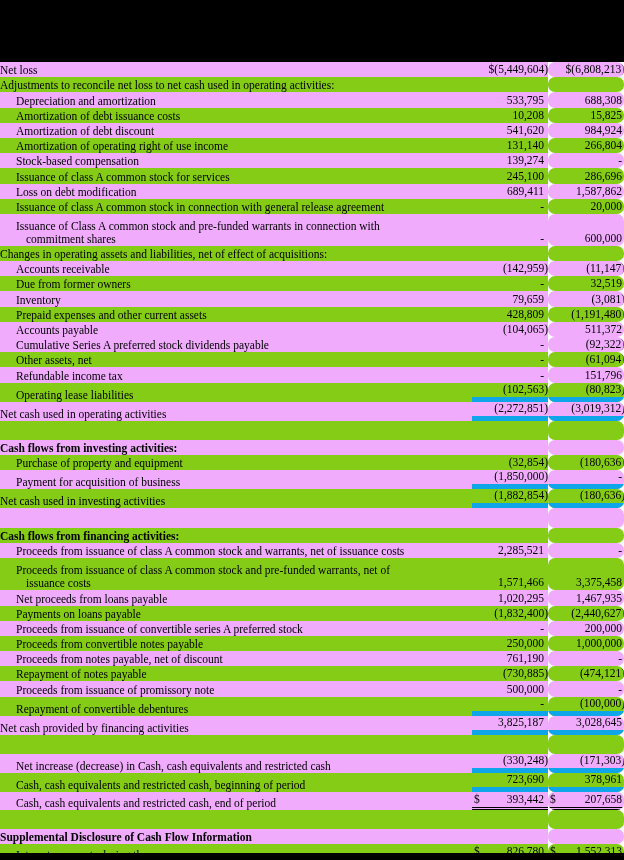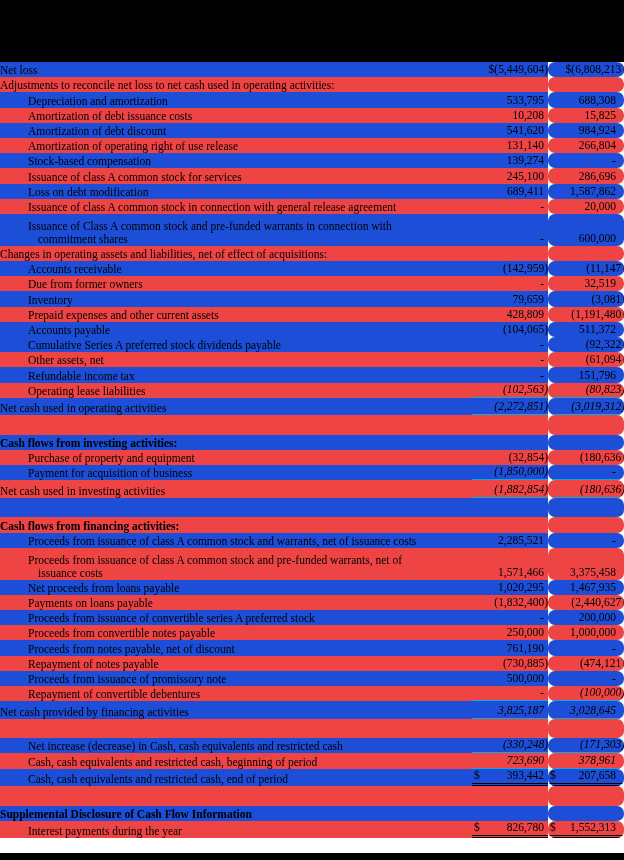--- a/index.html
+++ b/index.html
@@ -15,41 +15,41 @@
 
   table.cf {
     width:624px; border-collapse:collapse; table-layout:fixed;
     font-size:11.5px; line-height:13px;
   }
   table.cf td { padding:0; vertical-align:bottom; overflow:hidden; }
   tr { height:15.2px; }
   tr.tot { height:17.5px; }
   tr.blank { height:19.5px; }
   tr.dbl { height:32px; }
-  tr.b { background:#1d4ed8; }
-  tr.w { background:#ef4444; }
+  tr.b { background:#f0abfc; }
+  tr.w { background:#84cc16; }
 
   td.lab { padding-left:2px; white-space:nowrap; }
-  td.lab.ind1 { padding-left:28px; }
+  td.lab.ind1 { padding-left:16px; }
   td.lab .line2 { padding-left:10px; }
   td.lab.boldrow { font-weight:bold; }
 
   td.val { width:70px; padding-left:6px; }
   td.val .vw {
     display:flex; justify-content:flex-end; align-items:baseline;
     padding-bottom:1px;
   }
   td.val .vw.withcur { justify-content:space-between; }
   td.val .vw .num { padding-right:4px; white-space:nowrap; }
   td.val .vw .num.neg { padding-right:0; }
-  td.val.ul1 .vw { border-bottom:1px solid #0ea5e9;font-style:italic; }
+  td.val.ul1 .vw { border-bottom:5px solid #0ea5e9; }
   td.val.ul2 .vw { border-bottom:3px double #000; }
   td.val .cur { padding-left:2px; }
   td.val.last { width:72px;border-radius:7px; }
-  td.val.last .vw .num { padding-right:8px; }
+  td.val.last .vw .num { padding-right:2px; }
   td.val.last .vw .num.neg { padding-right:0; margin-right:-1px; }
 </style>
 </head>
 <body>
 
 <div class="redaction-top"></div>
 
 <div class="sheet">
   <table class="cf">
     <colgroup>
@@ -120,21 +120,21 @@
             </div>
           </td>
           <td class="val last">
             <div class="vw">
               <span class="num">984,924</span>
             </div>
           </td>
         </tr>
         <tr class="w">
           <td class="lab ind1">
-            <div>Amortization of operating right of use release</div>
+            <div>Amortization of operating right of use income</div>
           </td>
           <td class="val">
             <div class="vw">
               <span class="num">131,140</span>
             </div>
           </td>
           <td class="val last">
             <div class="vw">
               <span class="num">266,804</span>
             </div>

